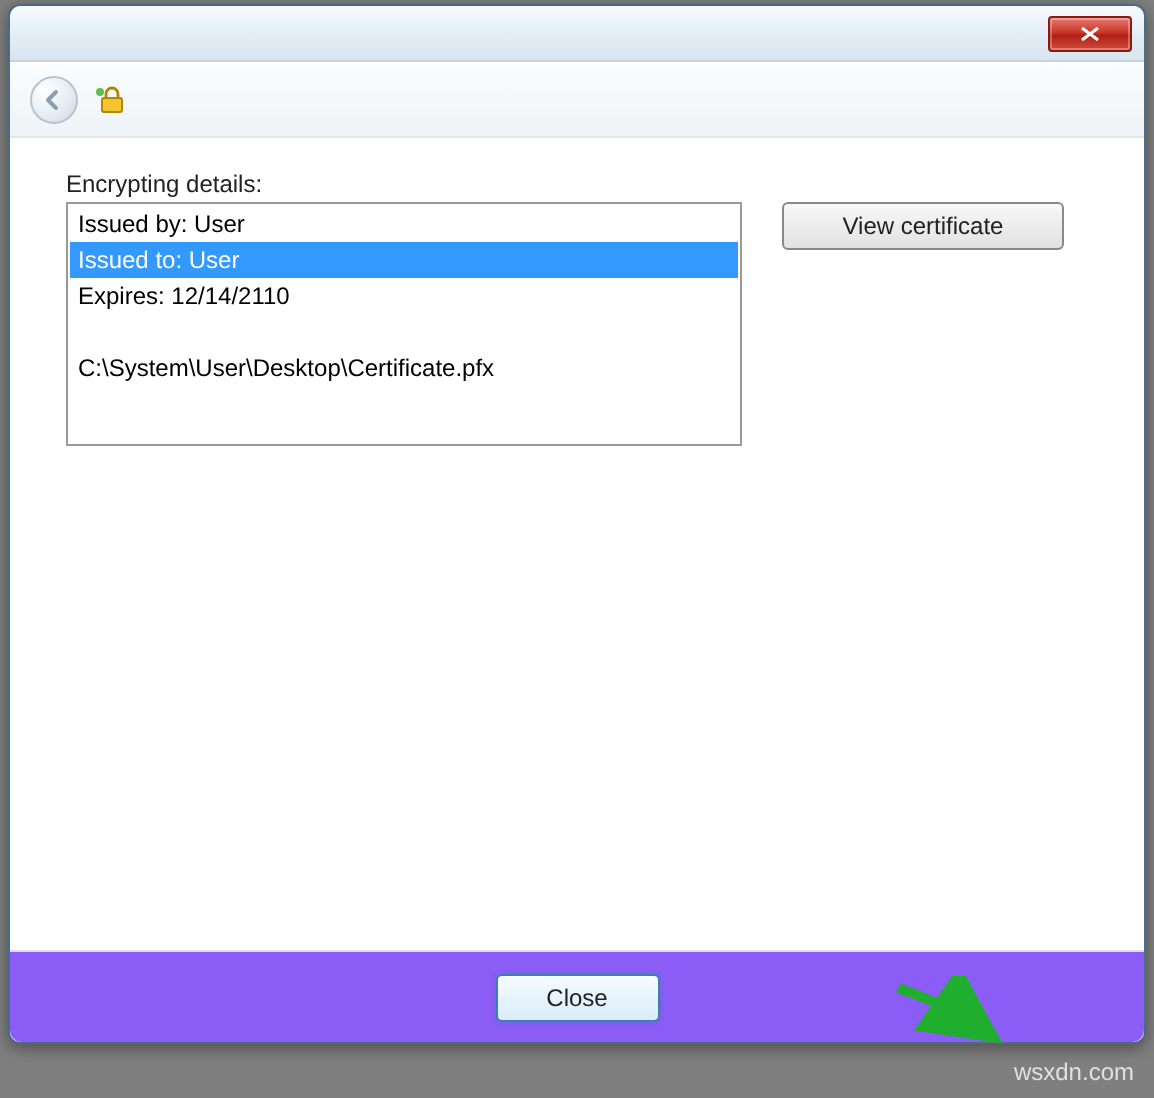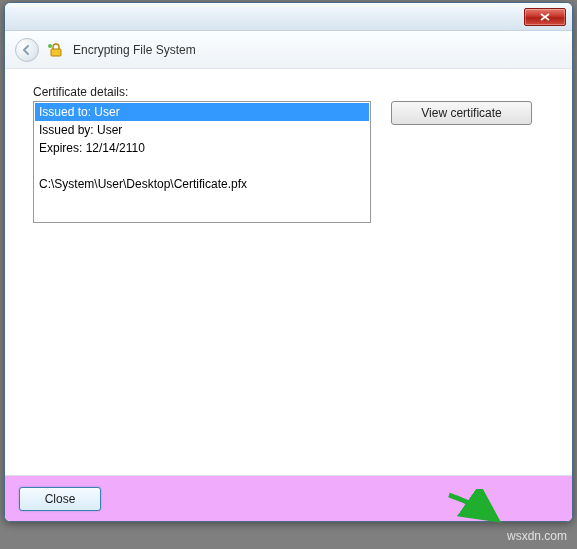--- a/index.html
+++ b/index.html
@@ -51,22 +51,22 @@
       width: 141px; height: 24px; font-size: 12px; color: #222;
       background: linear-gradient(180deg,#f8f8f8,#e2e2e2);
       border: 1px solid #8a8a8a; border-radius: 3px; cursor: default;
       display: flex; align-items: center; justify-content: center;
     }
     .info-row { display: flex; gap: 16px; margin-top: 22px; align-items: flex-start; padding-left: 8px; }
     .warn-icon { width: 28px; height: 28px; flex: none; }
     .warn-icon svg { width: 28px; height: 28px; }
     .info-text { font-size: 12px; color: #222; line-height: 16px; }
     .footer {
-      height: 46px; border-top: 1px solid #d8dee4; background: #f0abfc;
-      display: flex; align-items: center; justify-content: flex-start; padding: 0 14px;
+      height: 46px; border-top: 1px solid #d8dee4; background: #8b5cf6;
+      display: flex; align-items: center; justify-content: center; padding: 0 14px;
       border-radius: 0 0 6px 6px;
     }
     .close-action {
       width: 82px; height: 24px; font-size: 12px; color: #222;
       background: linear-gradient(180deg,#f6fbff,#d9ecf9);
       border: 1px solid #3c7fb1; border-radius: 3px; cursor: default;
       display: flex; align-items: center; justify-content: center;
       box-shadow: 0 0 2px rgba(60,127,177,0.5);
     }
     .watermark {
@@ -96,29 +96,28 @@
           <path d="M7 2 L3 6 L7 10" fill="none" stroke="#8aa0b2" stroke-width="2" stroke-linecap="round" stroke-linejoin="round"></path>
         </svg>
     </div>
     <div class="efs-icon">
       <svg viewBox="0 0 18 18">
         <rect x="4" y="8" width="10" height="7" rx="1" fill="#f4c430" stroke="#b38600"></rect>
         <path d="M6 8 V6 a3 3 0 0 1 6 0 V8" fill="none" stroke="#b38600" stroke-width="1.4"></path>
         <circle cx="3" cy="5" r="2" fill="#5fbf4b"></circle>
       </svg>
     </div>
-    <div class="header-title">Encrypting File System</div>
   </div>
 
   <div class="content">
-    <div class="details-label">Certificate details:</div>
+    <div class="details-label">Encrypting details:</div>
     <div class="details-row">
       <div class="details-box">
+        <div class="details-line">Issued by: User</div>
         <div class="details-line selected">Issued to: User</div>
-        <div class="details-line">Issued by: User</div>
         <div class="details-line">Expires: 12/14/2110</div>
         <div class="spacer-line"></div>
         <div class="details-line">C:\System\User\Desktop\Certificate.pfx</div>
       </div>
       <div class="view-cert-btn">
         <span>View certificate</span>
       </div>
     </div>
 
   </div>

